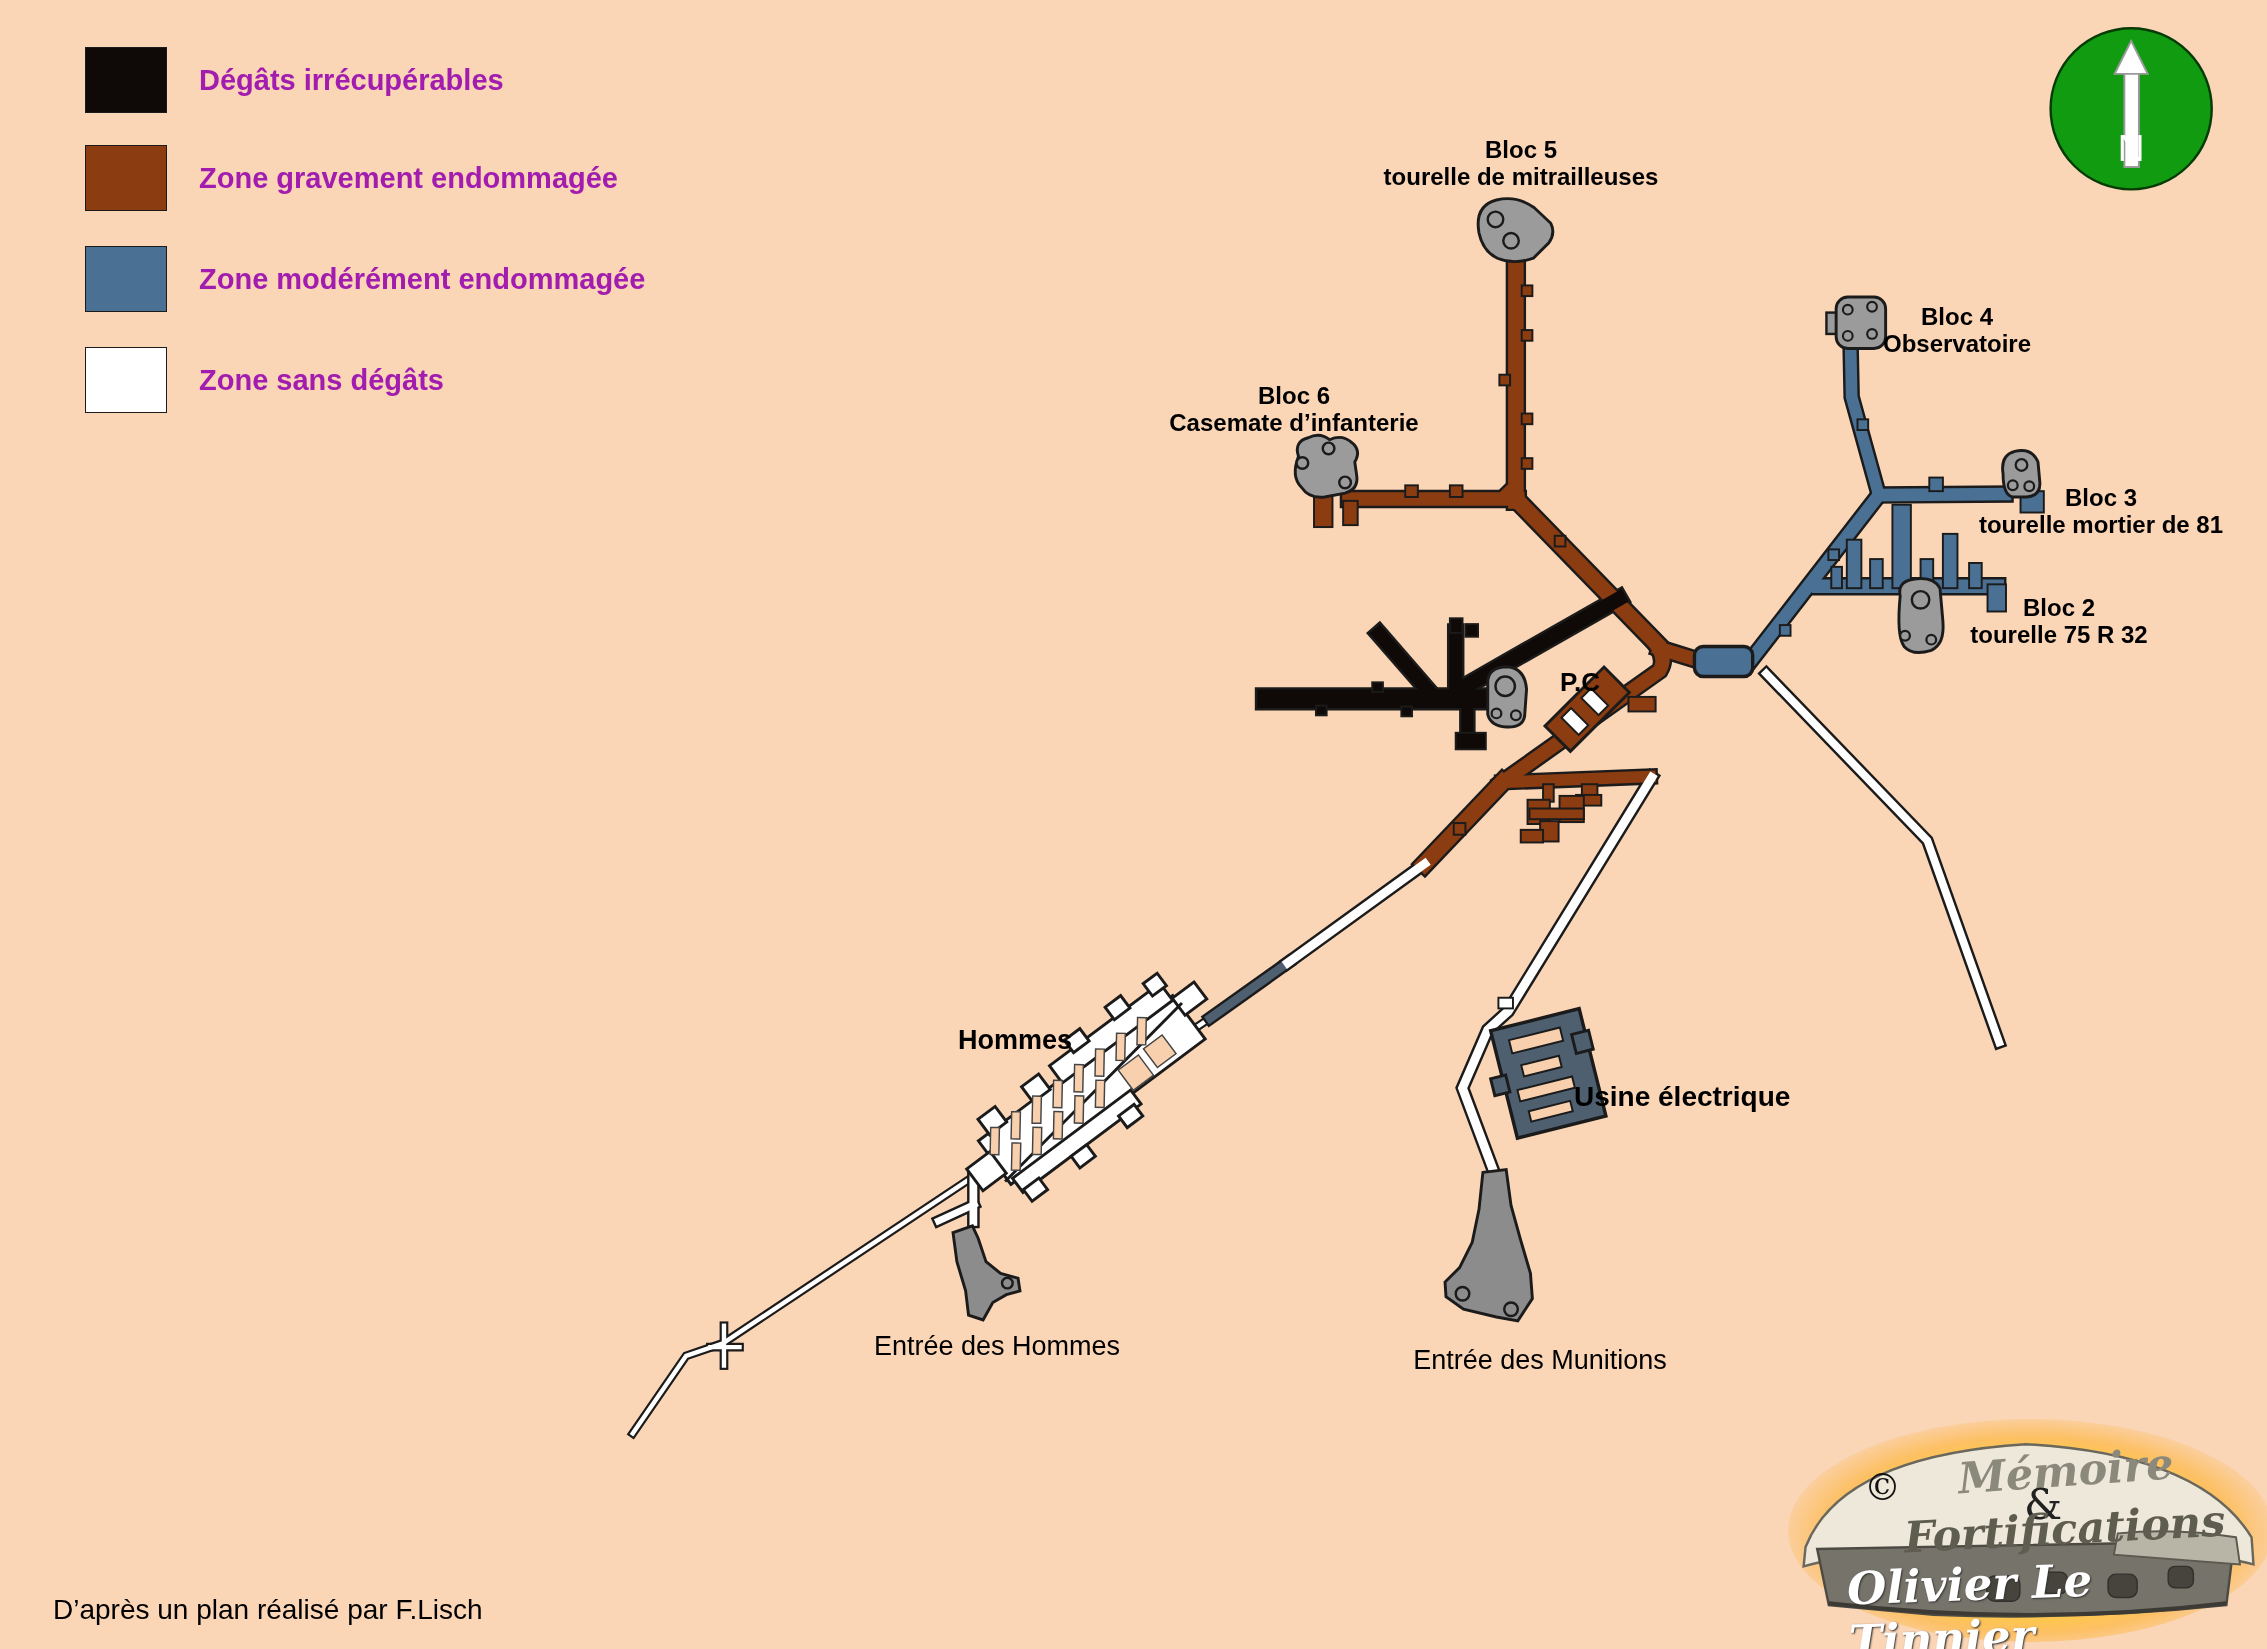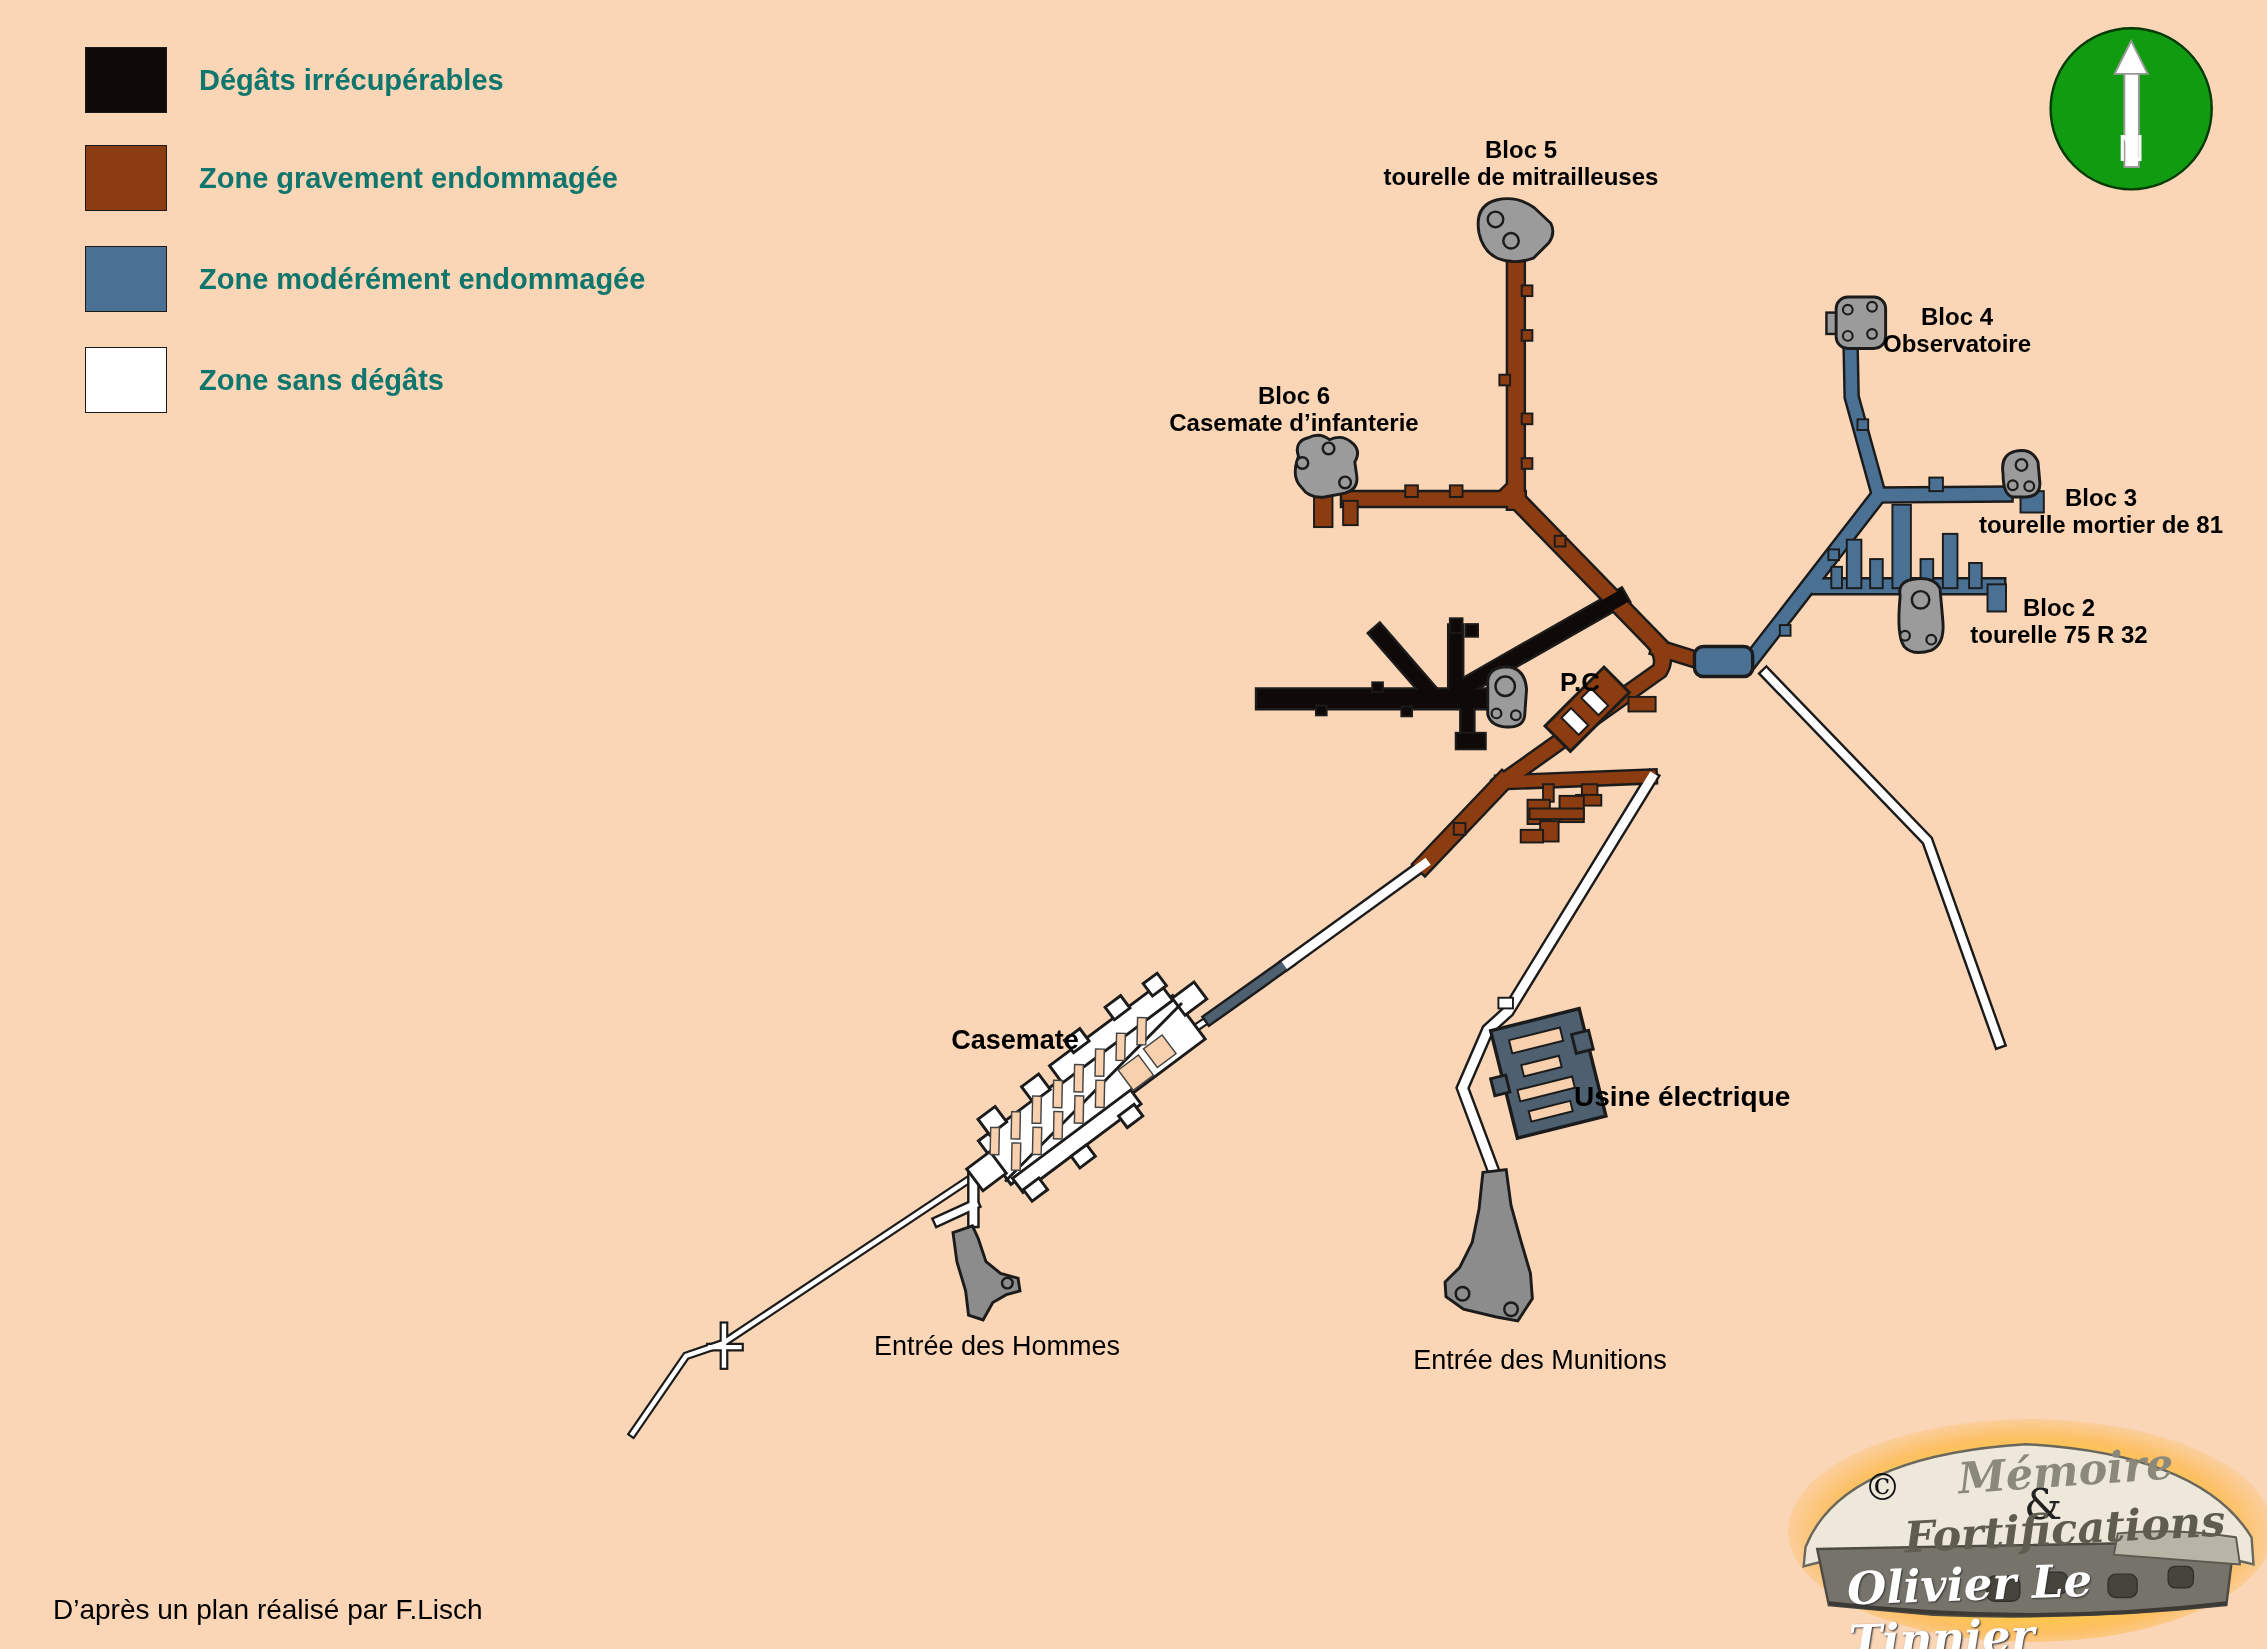--- a/index.html
+++ b/index.html
@@ -5,21 +5,21 @@
   html,body{margin:0;padding:0;}
   body{width:2268px;height:1650px;overflow:hidden;
        font-family:"Liberation Sans",sans-serif;}
   #stage{position:absolute;inset:0;width:2268px;height:1650px;background:#FAD5B6;}
   #mapsvg{position:absolute;left:0;top:0;}
 
   
   .legend{position:absolute;left:85px;top:47px;}
   .legend-row{position:absolute;left:0;display:flex;align-items:center;}
   .swatch{width:82px;height:66px;border:1.9px solid #1b1b1b;box-sizing:border-box;}
-  .legend-label{margin-left:32px;font-size:29px;font-weight:bold;color:#0f766e;white-space:nowrap;}
+  .legend-label{margin-left:32px;font-size:29px;font-weight:bold;color:#a21caf;white-space:nowrap;}
 
   
   .title{position:absolute;left:71px;top:498px;font-family:"Liberation Serif",serif;
          font-weight:700;font-size:55px;color:#6E6E6E;letter-spacing:1px;white-space:nowrap;}
   .subtitle{position:absolute;left:73px;top:600px;font-size:43px;color:#000;line-height:1.32;}
   .footer-credit{position:absolute;left:53px;top:1594px;font-size:28px;font-weight:normal;color:#000;}
 
   
   .mlabel{position:absolute;transform:translateX(-50%);text-align:center;
           font-size:24px;font-weight:bold;color:#000;line-height:1.14;white-space:nowrap;z-index:3;}
@@ -330,21 +330,21 @@
   </div>
   <div class="mlabel" style="left:2101px;top:484px">
     <div>Bloc 3</div>
     <div>tourelle mortier de 81</div>
   </div>
   <div class="mlabel" style="left:2059px;top:594px">
     <div>Bloc 2</div>
     <div>tourelle 75 R 32</div>
   </div>
   <div class="mlabel left" style="left:1560px;top:668px;font-size:26px">P.C</div>
-  <div class="mlabel" style="left:1015px;top:1025px;font-size:27px">Casemate</div>
+  <div class="mlabel" style="left:1015px;top:1025px;font-size:27px">Hommes</div>
   <div class="mlabel left" style="left:1574px;top:1081px;font-size:28px">Usine électrique</div>
   <div class="mlabel regular" style="left:997px;top:1331px">Entrée des Hommes</div>
   <div class="mlabel regular" style="left:1540px;top:1345px">Entrée des Munitions</div>
 
   <div class="footer-credit">D’après un plan réalisé par F.Lisch</div>
 
   <div class="logo">
     <div class="glow"></div>
     <svg width="485" height="223" viewBox="0 0 500 230">
       <path d="M18,132 Q55,38 245,26 Q425,36 478,122 L480,150 Q420,134 245,132 Q85,132 16,152 Z" fill="#EDE8DA" stroke="#6a675d" stroke-width="2.5"></path>

